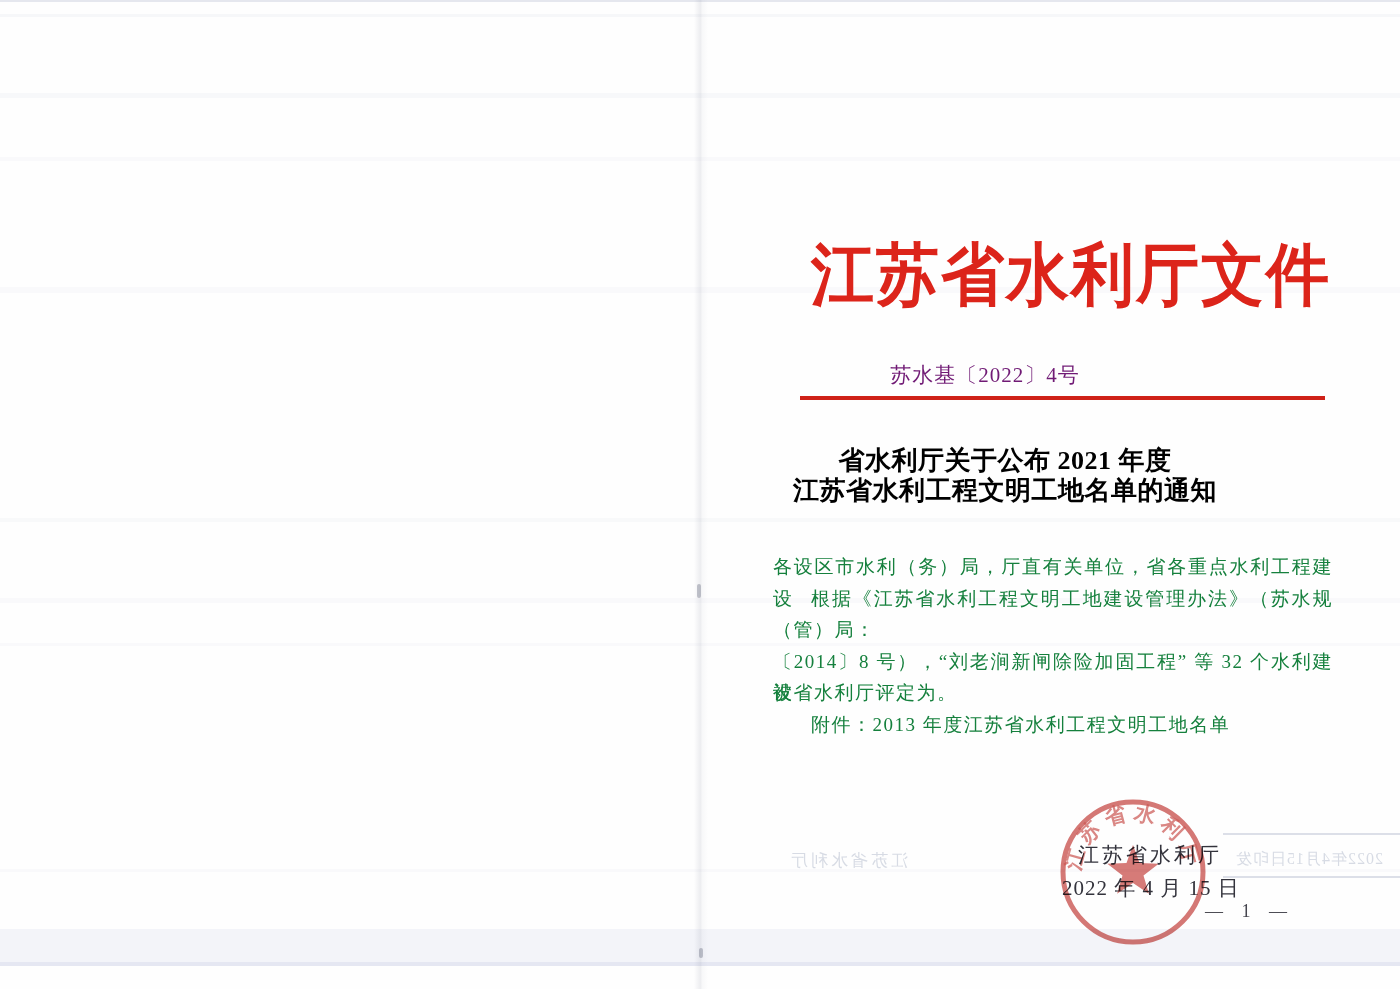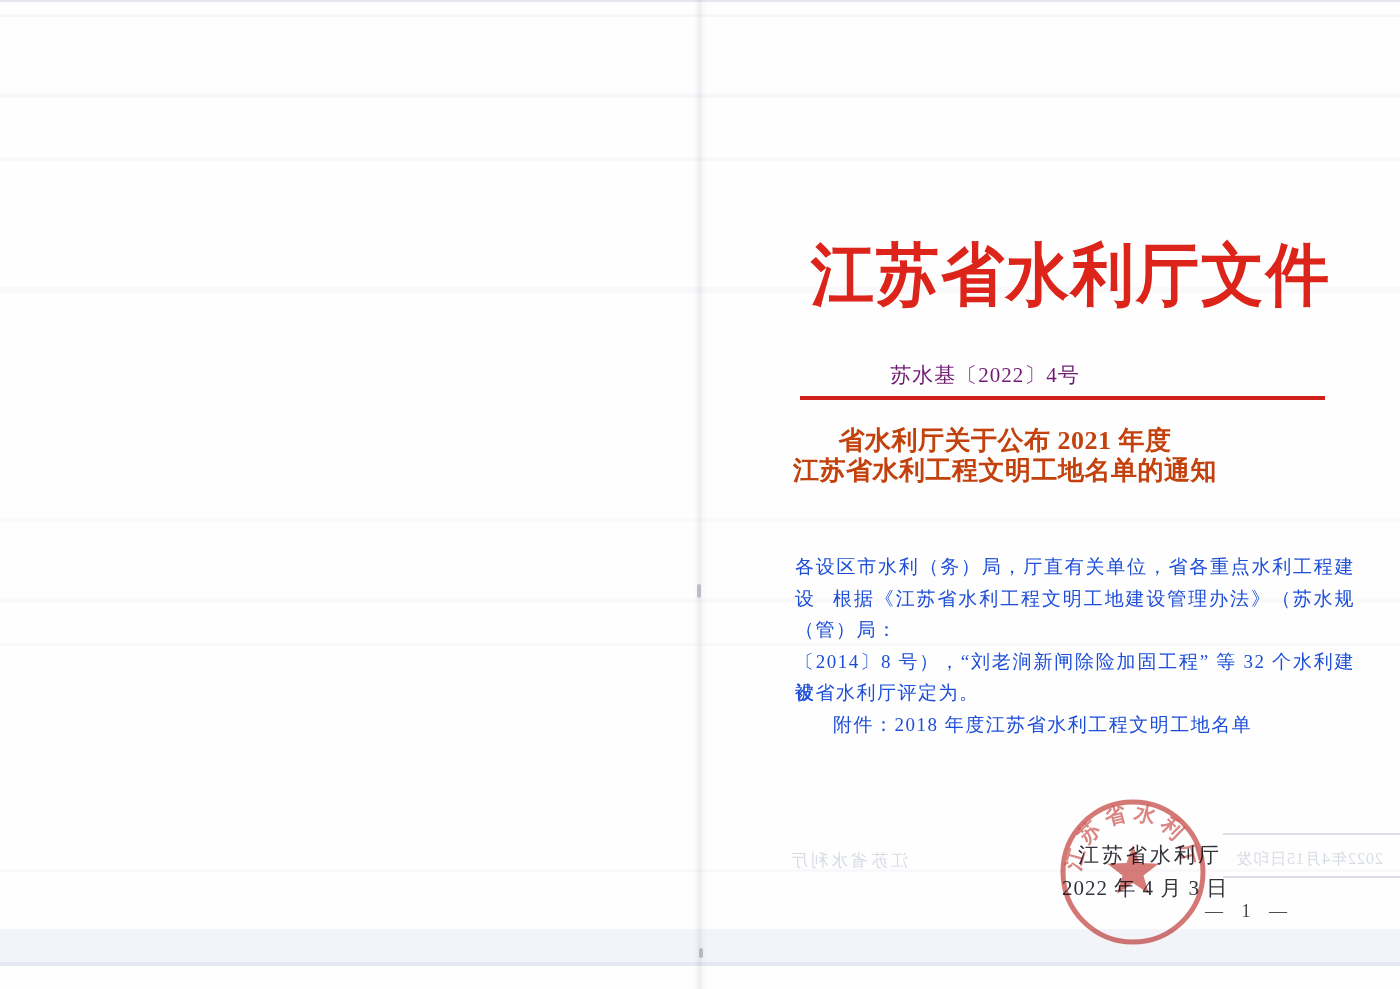--- a/index.html
+++ b/index.html
@@ -32,27 +32,27 @@
   }
   .doc-number {
     position: absolute; left: 0px; top: 361px; width: 570px;
     text-align: center; font-size: 21px; color: #701a75; letter-spacing: 1px;
   }
   .red-rule {
     position: absolute; left: 100px; top: 396px; width: 525px; height: 4px;
     background: #cf2118;
   }
   .heading {
-    position: absolute; left: 10px; top: 426px; width: 590px;
-    text-align: center; font-size: 26px; font-weight: 700; color: #c2410c;
+    position: absolute; left: 10px; top: 446px; width: 590px;
+    text-align: center; font-size: 26px; font-weight: 700; color: #000000;
     line-height: 30px; letter-spacing: 0.5px;
   }
   .body-text {
     position: absolute; left: 73px; top: 551px; width: 560px;
-    font-size: 19px; color: #1d4ed8; letter-spacing: 1.5px; margin-left: 22px;
+    font-size: 19px; color: #15803d; letter-spacing: 1.5px;
   }
   .body-text .line { height: 31.6px; line-height: 31.6px; white-space: nowrap; }
   .body-text .line.just { white-space: normal; text-align: justify; text-align-last: justify; }
   .body-text .line.ind { text-indent: 2em; }
 
   
   .bleed {
     position: absolute; color: #b9c0d0; opacity: 0.55; font-size: 17px;
     letter-spacing: 3px; transform: scaleX(-1); white-space: nowrap;
   }
@@ -110,30 +110,30 @@
       <div>省水利厅关于公布 2021 年度</div>
       <div>江苏省水利工程文明工地名单的通知</div>
     </div>
 
     <div class="body-text">
       <div class="line just">各设区市水利（务）局，厅直有关单位，省各重点水利工程建设</div>
       <div class="line just ind">根据《江苏省水利工程文明工地建设管理办法》（苏水规</div>
       <div class="line">（管）局：</div>
       <div class="line just">〔2014〕8 号），“刘老涧新闸除险加固工程” 等 32 个水利建设</div>
       <div class="line">被省水利厅评定为。</div>
-      <div class="line ind">附件：2018 年度江苏省水利工程文明工地名单</div>
+      <div class="line ind">附件：2013 年度江苏省水利工程文明工地名单</div>
     </div>
 
     <div class="bleed-rule" style="left:523px; top:833px; width:177px;"></div>
     <div class="bleed-rule" style="left:523px; top:876px; width:177px;"></div>
     <div class="bleed" style="left:88px; top:849px;">江苏省水利厅</div>
     <div class="bleed" style="left:535px; top:849px; font-size:16px; letter-spacing:1px;">2022年4月15日印发</div>
 
     <div class="signature">江苏省水利厅</div>
-    <div class="date">2022 年 4 月 3 日</div>
+    <div class="date">2022 年 4 月 15 日</div>
     <div class="page-num">— 1 —</div>
 
     <svg class="seal" viewBox="0 0 160 160">
       <circle cx="80" cy="80" r="70" fill="none" stroke="#c5423e" stroke-width="5" opacity="0.82"></circle>
       <polygon points="80,53 86.5,71.1 105.7,71.7 90.5,83.4 95.9,101.8 80,91 64.1,101.8 69.5,83.4 54.3,71.7 73.5,71.1" fill="#c5423e" opacity="0.8"></polygon>
       <defs>
         <path id="sealArc" d="M 31.1 97.8 A 52 52 0 1 1 128.9 97.8" fill="none"></path>
       </defs>
       <text font-size="21" fill="#c5423e" opacity="0.72" letter-spacing="6" font-weight="700">
         <textPath href="#sealArc" startOffset="50%" text-anchor="middle">江苏省水利厅</textPath>

